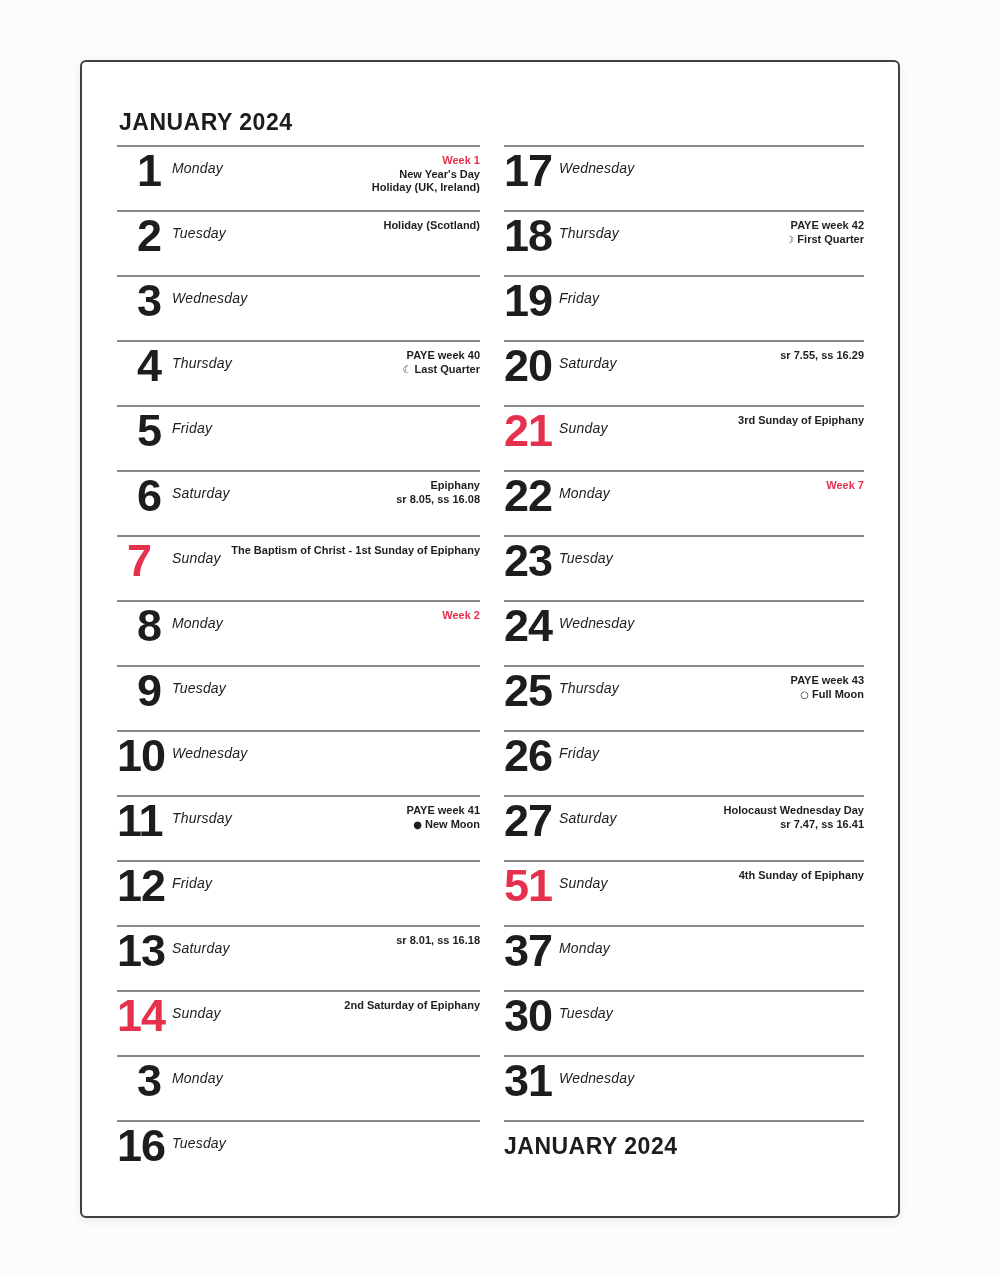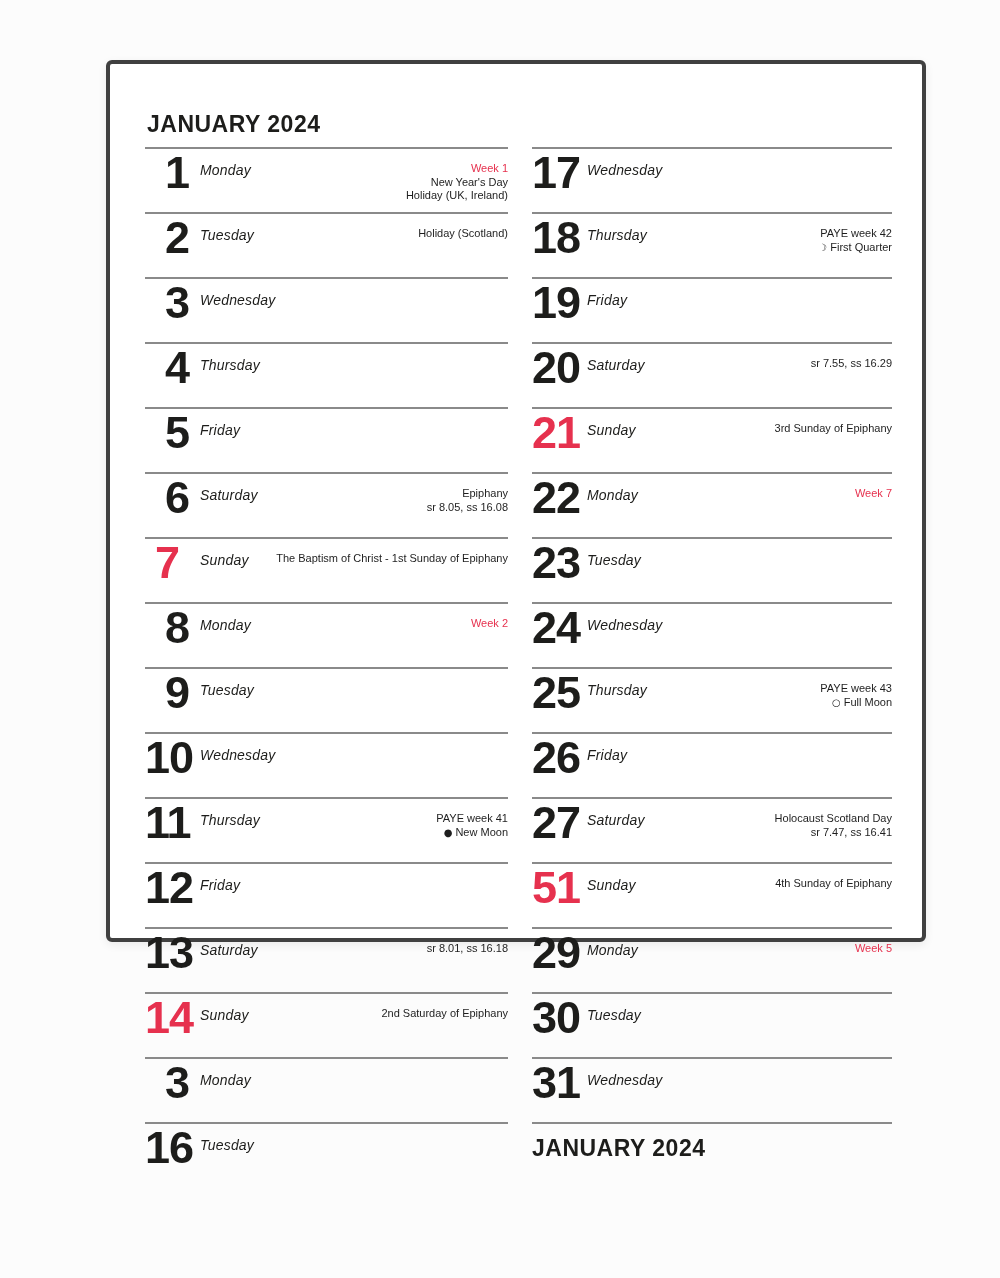--- a/index.html
+++ b/index.html
@@ -6,26 +6,26 @@
     margin: 0;
     padding: 0;
     width: 1000px;
     height: 1278px;
     background: #fcfcfc;
     font-family: "Liberation Sans", sans-serif;
     color: var(--ink, #1d1d1b);
   }
   .sheet {
     position: absolute;
-    left: 106px;
+    left: 80px;
     top: 60px;
     width: 820px;
-    height: 882px;
+    height: 1158px;
     background: #ffffff;
-    border: 4px solid #404040;
+    border: 2px solid #404040;
     border-radius: 6px;
     box-shadow: 0 3px 10px rgba(0,0,0,0.07);
     box-sizing: border-box;
   }
   .month-title {
     position: absolute;
     left: 37px;
     top: 47px;
     font-size: 23px;
     font-weight: 700;
@@ -62,24 +62,25 @@
     margin-left: 11px;
     padding-top: 13px;
     font-style: italic;
     font-size: 14px;
     letter-spacing: 0.2px;
     white-space: nowrap;
   }
   .notes {
     flex: 1 1 auto;
     text-align: right;
-    padding-top: 13px;
+    padding-top: 7px;
     font-size: 11px;
     line-height: 13.5px;
     color: #1e1e1e;
+    font-weight: bold;
   }
   .note-line { white-space: nowrap; }
   .note-line.red { color: var(--red, #e6314e); }
   .moon {
     font-family: "DejaVu Sans", sans-serif;
     font-size: 10px;
   }
   .footer-block {
     box-sizing: border-box;
     border-top: 2px solid var(--line, #8a8a8a);
@@ -116,20 +117,24 @@
         </div>
   </div>
       <div class="row">
     <div class="num">3</div>
     <div class="dayname">Wednesday</div>
     <div class="notes"></div>
   </div>
       <div class="row">
     <div class="num">4</div>
     <div class="dayname">Thursday</div>
+    <div class="notes">
+          <div class="note-line">PAYE week 40</div>
+          <div class="note-line"><span class="moon">☾</span> Last Quarter</div>
+        </div>
   </div>
       <div class="row">
     <div class="num">5</div>
     <div class="dayname">Friday</div>
     <div class="notes"></div>
   </div>
       <div class="row">
     <div class="num">6</div>
     <div class="dayname">Saturday</div>
     <div class="notes">
@@ -258,37 +263,34 @@
   </div>
       <div class="row">
     <div class="num">26</div>
     <div class="dayname">Friday</div>
     <div class="notes"></div>
   </div>
       <div class="row">
     <div class="num">27</div>
     <div class="dayname">Saturday</div>
     <div class="notes">
-          <div class="note-line">Holocaust Scotland Day</div>
+          <div class="note-line">Holocaust Wednesday Day</div>
           <div class="note-line">sr 7.47, ss 16.41</div>
         </div>
   </div>
       <div class="row">
     <div class="num red">51</div>
     <div class="dayname">Sunday</div>
     <div class="notes">
           <div class="note-line">4th Sunday of Epiphany</div>
         </div>
   </div>
       <div class="row">
-    <div class="num">29</div>
-    <div class="dayname">Monday</div>
-    <div class="notes">
-          <div class="note-line red">Week 5</div>
-        </div>
+    <div class="num">37</div>
+    <div class="dayname">Monday</div>
   </div>
       <div class="row">
     <div class="num">30</div>
     <div class="dayname">Tuesday</div>
     <div class="notes"></div>
   </div>
       <div class="row">
     <div class="num">31</div>
     <div class="dayname">Wednesday</div>
     <div class="notes"></div>

